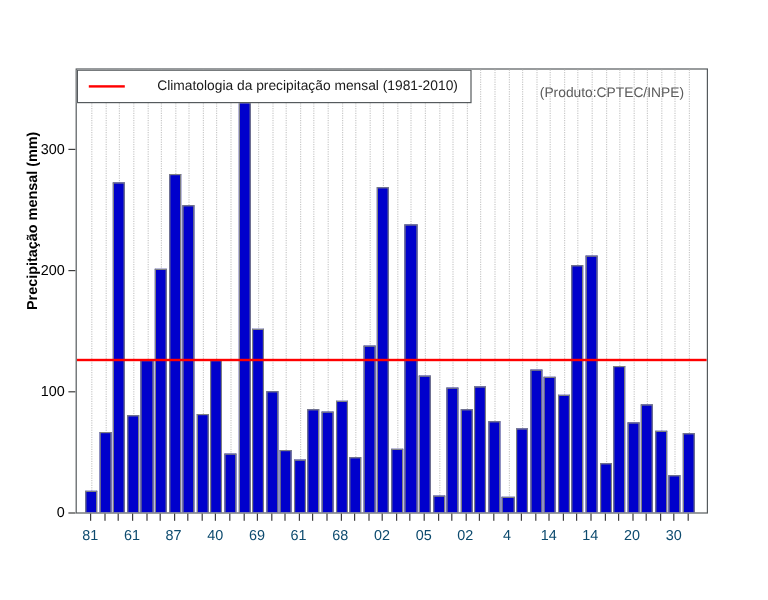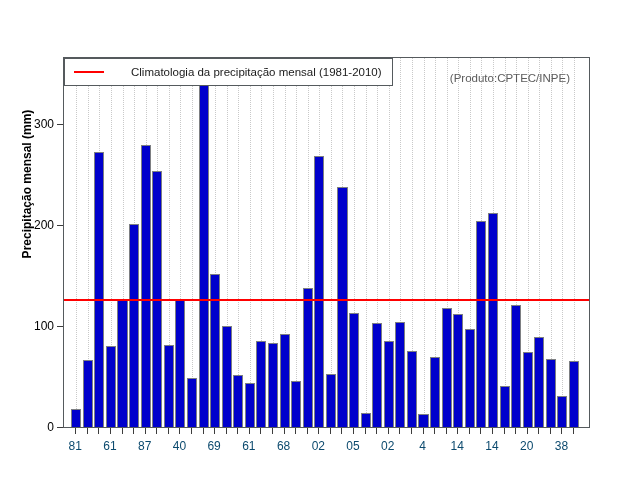--- a/index.html
+++ b/index.html
@@ -261,18 +261,18 @@
         <div class="xtick" style="left: 417.395px;"></div>
         <div class="xtick" style="left: 428.972px;"></div>
         <div class="xtick-label" style="left: 428.972px;">14</div>
         <div class="xtick" style="left: 440.549px;"></div>
         <div class="xtick" style="left: 452.125px;"></div>
         <div class="xtick" style="left: 463.702px;"></div>
         <div class="xtick-label" style="left: 463.702px;">20</div>
         <div class="xtick" style="left: 475.278px;"></div>
         <div class="xtick" style="left: 486.855px;"></div>
         <div class="xtick" style="left: 498.432px;"></div>
-        <div class="xtick-label" style="left: 498.432px;">38</div>
+        <div class="xtick-label" style="left: 498.432px;">30</div>
         <div class="xtick" style="left: 510.008px;"></div>
       </div>
   </div>
 
 </div>
 
 </body></html>

